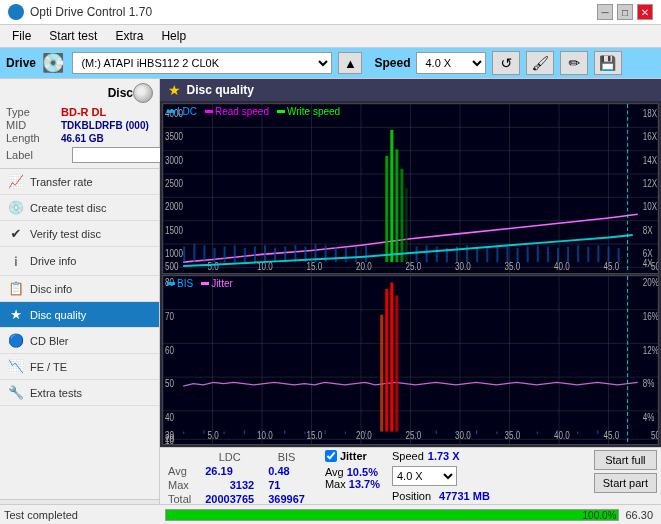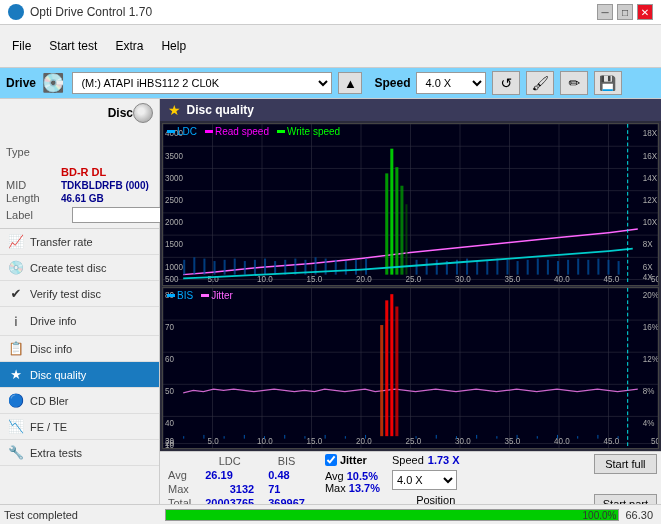--- a/index.html
+++ b/index.html
@@ -36,21 +36,21 @@
       border: 1px solid #999;
       display: flex; align-items: center; justify-content: center;
       font-size: 10px; cursor: pointer;
     }
     .titlebar-btn.close { background: #e81123; color: #fff; }
     
     .menubar {
       background: #f0f0f0;
       display: flex;
       gap: 2px;
-      padding: 12px 4px;
+      padding: 2px 4px;
       border-bottom: 1px solid #ccc;
       font-size: 12px;
     }
     .menu-item {
       padding: 2px 8px;
       cursor: pointer;
     }
     
     .drivebar {
       background: #7dd3fc;
@@ -240,21 +240,21 @@
       display: flex; flex-direction: column; font-size: 11px; gap: 2px;
     }
     .jitter-check { display: flex; align-items: center; gap: 3px; }
     .speed-section { font-size: 11px; display: flex; flex-direction: column; gap: 2px; }
     .speed-row { display: flex; align-items: center; gap: 4px; }
     .speed-val { color: #0000cc; font-weight: bold; }
     .speed-dropdown {
       height: 20px; width: 65px; font-size: 11px;
       border: 1px solid #999; background: #fff;
     }
-    .action-btns { display: flex; flex-direction: column; gap: 20px; }
+    .action-btns { display: flex; flex-direction: column; gap: 3px; }
     .action-btn {
       padding: 3px 8px;
       background: #e0e0e0;
       border: 1px solid #999;
       font-size: 11px;
       cursor: pointer;
       white-space: nowrap;
     }
   </style>
 </head>
@@ -302,21 +302,21 @@
 
     <div class="sidebar">
 
       <div class="disc-section">
         <div class="disc-header">
           <span>Disc</span>
           <div class="disc-icon"></div>
         </div>
         <div class="disc-info-row">
           <span class="disc-info-key">Type</span>
-          <span class="disc-info-val" style="color:#cc0000; font-size:11px;margin-top:40px;">BD-R DL</span>
+          <span class="disc-info-val" style="color:#cc0000; font-size:11px;">BD-R DL</span>
         </div>
         <div class="disc-info-row">
           <span class="disc-info-key">MID</span>
           <span class="disc-info-val">TDKBLDRFB (000)</span>
         </div>
         <div class="disc-info-row">
           <span class="disc-info-key">Length</span>
           <span class="disc-info-val">46.61 GB</span>
         </div>
         <div class="label-row">
@@ -643,21 +643,21 @@
         <div class="speed-section" style="margin-left: 8px;">
           <div class="speed-row">
             <span>Speed</span>
             <span class="speed-val">1.73 X</span>
           </div>
           <div class="speed-row" style="margin-top: 2px;">
             <select class="speed-dropdown">
               <option>4.0 X</option>
             </select>
           </div>
-          <div class="speed-row" style="margin-top: 2px; flex-direction: column;">
+          <div class="speed-row" style="margin-top: 2px;">
             <span>Position</span>
             <span class="speed-val" style="margin-left: 4px;">47731 MB</span>
           </div>
           <div class="speed-row">
             <span>Samples</span>
             <span class="speed-val" style="margin-left: 4px;">762188</span>
           </div>
         </div>
 
         <div class="action-btns" style="margin-left: auto;">

